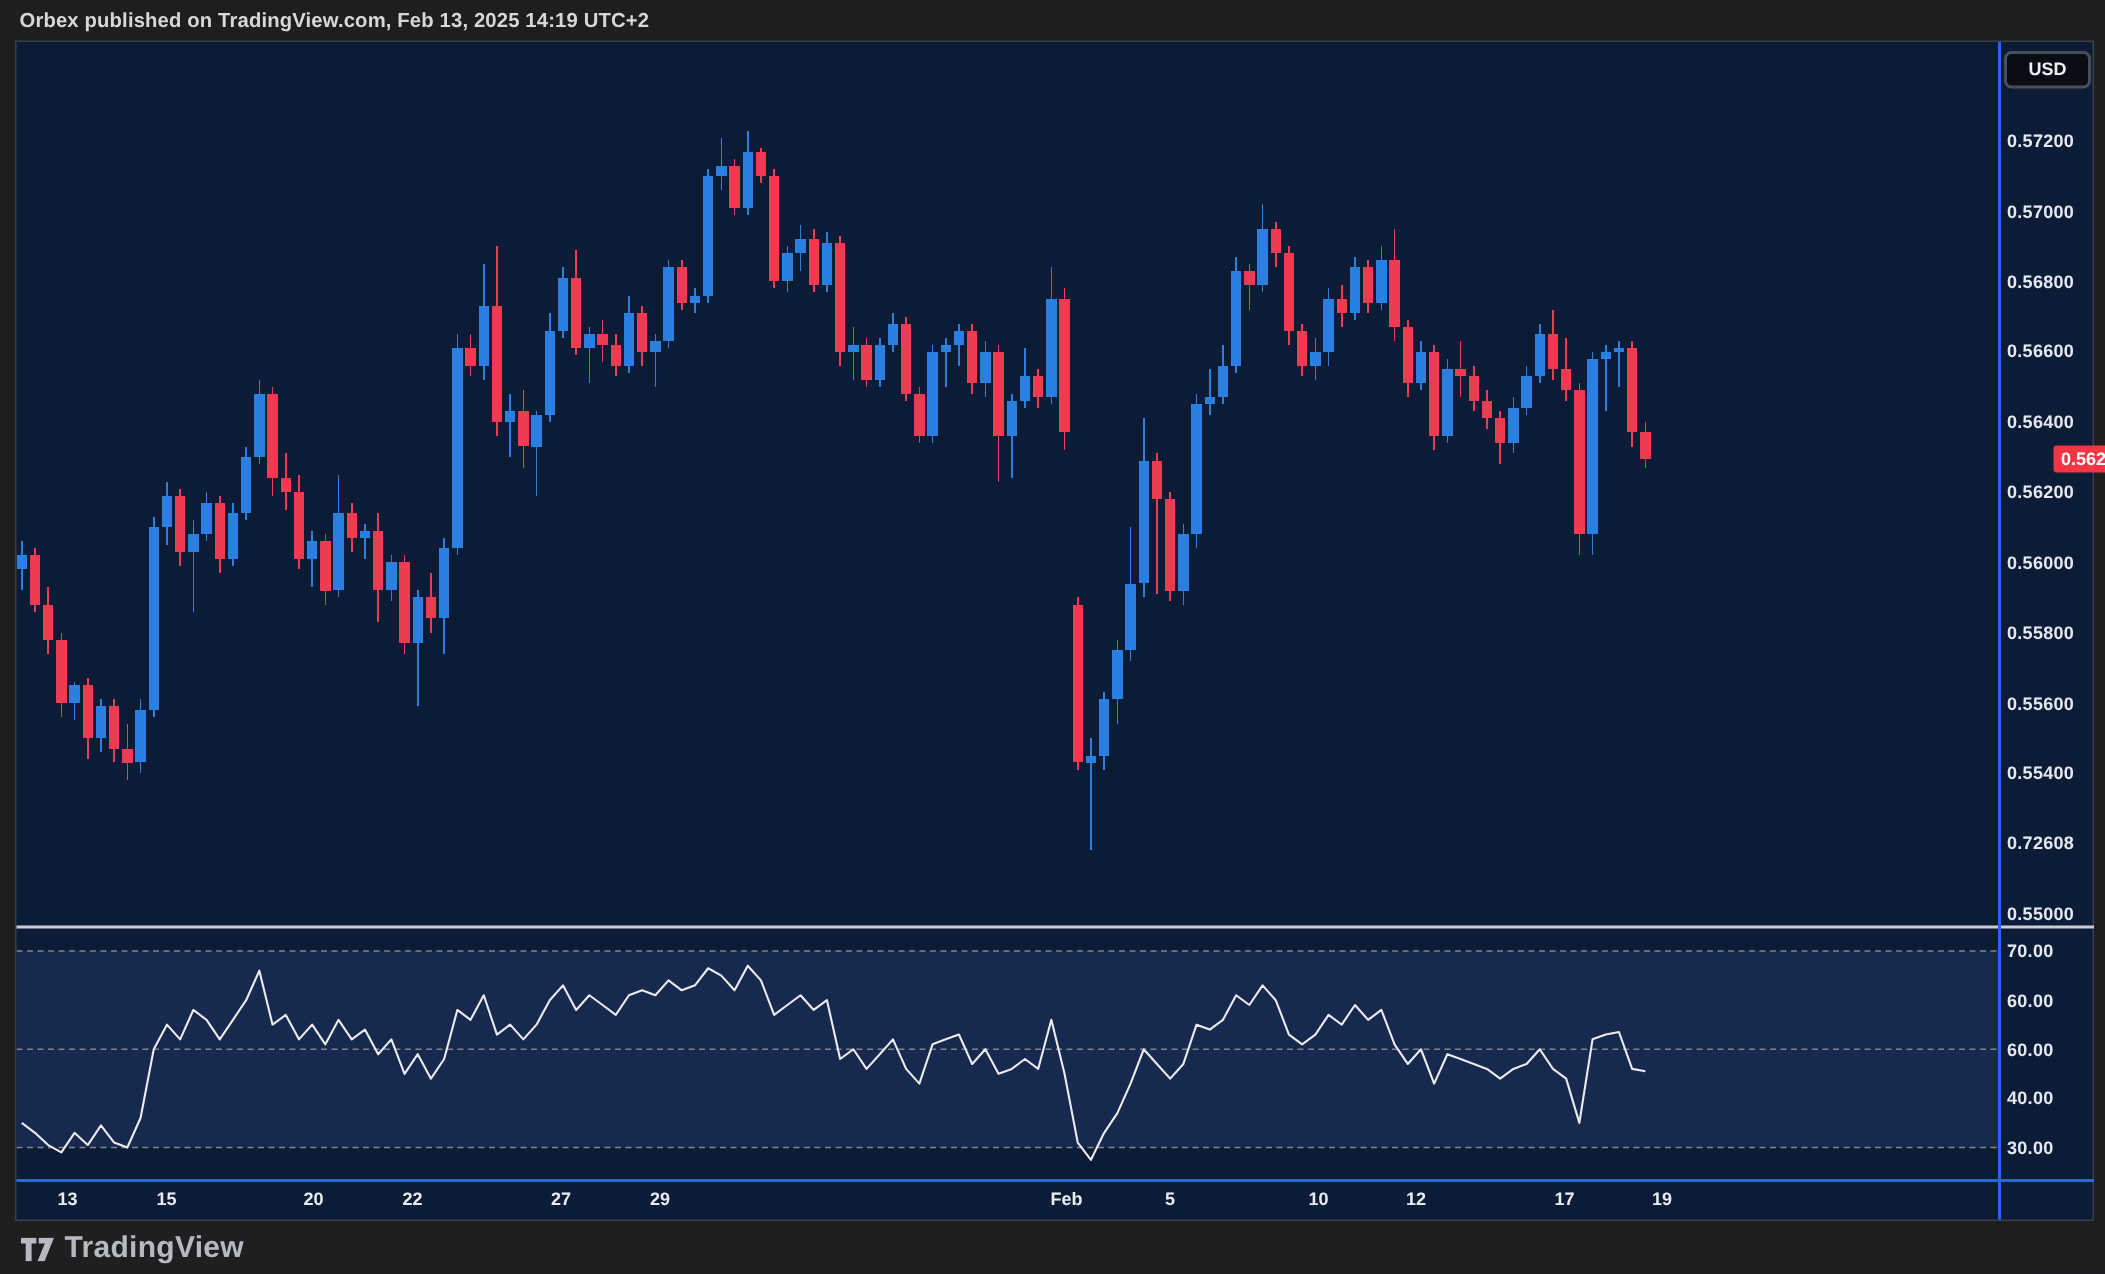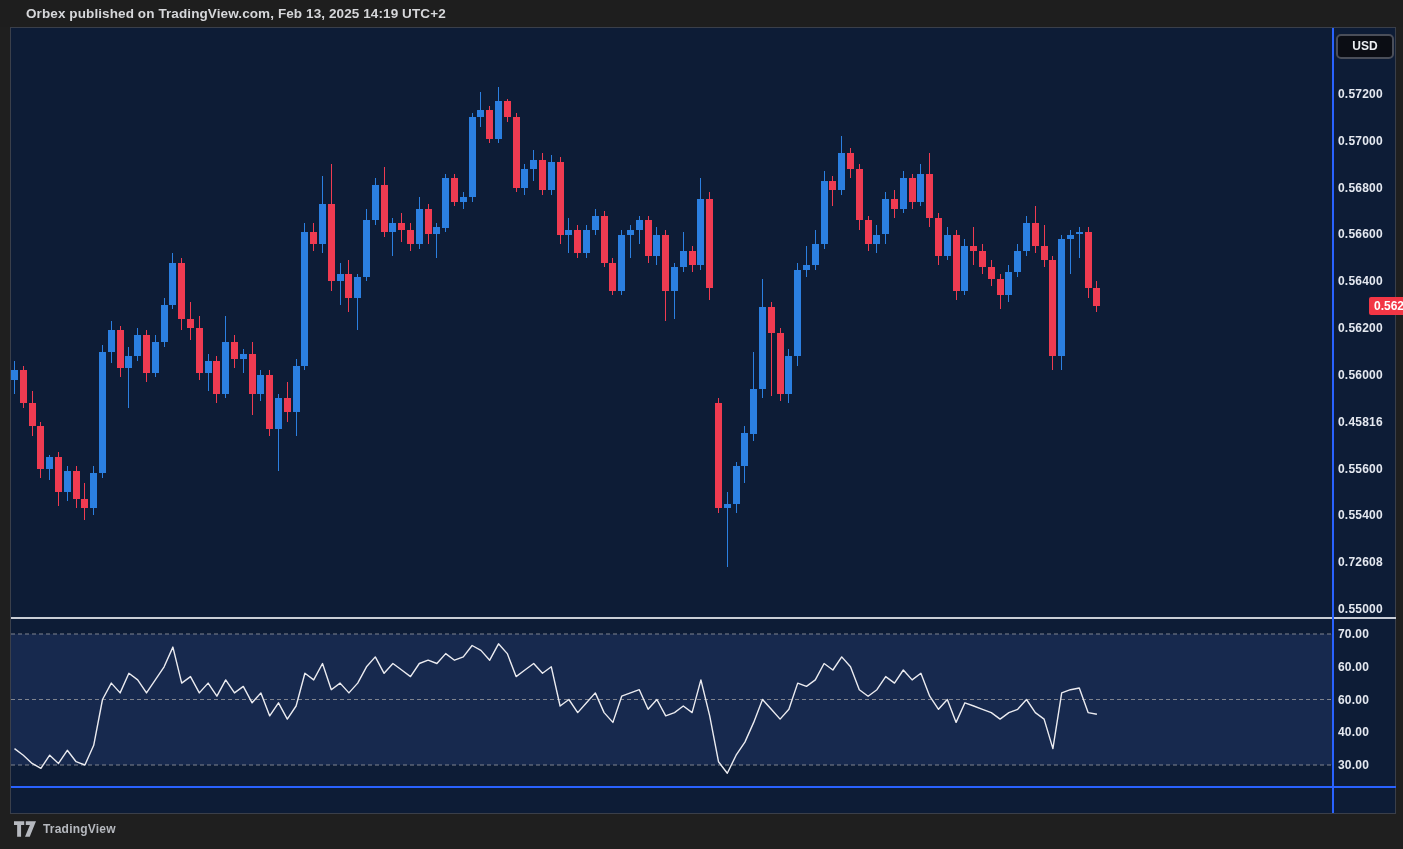--- a/index.html
+++ b/index.html
@@ -1,20 +1,20 @@
 <!DOCTYPE html>
 <html><head>
 <meta charset="utf-8">
 <style>
   * { margin:0; padding:0; box-sizing:border-box; }
   html,body { width:1403px; height:849px; background:#1f1f1f; overflow:hidden;
               font-family:"Liberation Sans", sans-serif; }
   #topbar { position:absolute; left:0; top:0; width:1403px; height:27px;
             background:#1e1e1e; color:#d6d7da; font-size:13.5px; font-weight:700;
-            line-height:27px; padding-left:26px; letter-spacing:.1px; }
+            line-height:27px; padding-left:13px; letter-spacing:.1px; }
   #widget { position:absolute; left:10px; top:27px; width:1386px; height:787px;
             background:#0d1c36; border:1px solid #3a3f4a; }
   #price-pane { position:absolute; left:0; top:0; width:1321px; height:590px; }
   #separator { position:absolute; left:0; top:589px; width:1385px; height:2px;
                background:#c9cdd6; }
   #rsi-pane { position:absolute; left:0; top:591px; width:1321px; height:167px; }
   #rsi-bottom-line { position:absolute; left:0; top:758px; width:1385px; height:2px;
                      background:#2962ff; }
   #time-axis { position:absolute; left:0; top:760px; width:1385px; height:25px; }
   .time-label { position:absolute; top:4px; transform:translateX(-50%);
@@ -27,21 +27,21 @@
   #currency-btn { position:absolute; left:1325px; top:6px; width:58px; height:25px;
                   background:#0b0d14; border:2px solid #4a4e59; border-radius:5px;
                   color:#eceef2; font-size:12px; font-weight:700; text-align:center;
                   line-height:21px; }
   #price-badge { position:absolute; left:1322px; top:0; width:64px; height:18px;
                  background:#f23645; color:#ffffff; font-size:12px; font-weight:700;
                  line-height:18px; padding-left:5px; border-radius:2px; }
   #footer { position:absolute; left:0; top:814px; width:1403px; height:35px;
             background:#1f1f1f; }
   #tv-brand { position:absolute; left:14px; top:7px; display:flex; align-items:center;
-              color:#b6b9bf; font-size:12px; font-weight:700; letter-spacing:.2px; }
+              color:#b6b9bf; font-size:20px; font-weight:700; letter-spacing:.2px; }
   #tv-brand svg { margin-right:7px; }
   svg { display:block; }
 </style>
 </head>
 <body>
 
 <div id="topbar">
   <span>Orbex published on TradingView.com, Feb 13, 2025 14:19 UTC+2</span>
 </div>
 
@@ -550,30 +550,44 @@
   <div id="rsi-pane">
     <svg id="rsi-svg" width="1321" height="167">
         <rect x="0" y="15" width="1321" height="131" fill="#17294e"></rect>
         <line x1="0" x2="1321" y1="15" y2="15" stroke="#80848f" stroke-width="1" stroke-dasharray="4 3"></line>
         <line x1="0" x2="1321" y1="80.5" y2="80.5" stroke="#80848f" stroke-width="1" stroke-dasharray="4 3"></line>
         <line x1="0" x2="1321" y1="146" y2="146" stroke="#80848f" stroke-width="1" stroke-dasharray="4 3"></line>
         <polyline points="3.5,129.6 12.3,136.2 21.1,144.4 29.9,149.3 38.7,136.2 47.5,144.4 56.3,131.3 65.1,142.7 73.9,146.0 82.7,126.3 91.5,80.5 100.3,64.1 109.1,73.9 117.9,54.3 126.7,60.9 135.5,73.9 144.3,60.9 153.1,47.8 161.9,28.1 170.7,64.1 179.5,57.6 188.3,73.9 197.1,64.1 205.9,77.2 214.7,60.9 223.5,73.9 232.3,67.4 241.1,83.8 249.9,73.9 258.7,96.9 267.5,83.8 276.3,100.1 285.1,87.0 293.9,54.3 302.7,60.9 311.5,44.5 320.3,70.7 329.1,64.1 337.9,73.9 346.7,64.1 355.5,47.8 364.3,37.9 373.1,54.3 381.9,44.5 390.7,51.0 399.5,57.6 408.3,44.5 417.1,41.2 425.9,44.5 434.7,34.6 443.5,41.2 452.3,37.9 461.1,26.5 469.9,31.4 478.7,41.2 487.5,24.8 496.3,34.6 505.1,57.6 513.9,51.0 522.7,44.5 531.5,54.3 540.3,47.8 549.1,87.0 557.9,80.5 566.7,93.6 575.5,83.8 584.3,73.9 593.1,93.6 601.9,103.4 610.7,77.2 619.5,73.9 628.3,70.7 637.1,90.3 645.9,80.5 654.7,96.9 663.5,93.6 672.3,87.0 681.1,93.6 689.9,60.9 698.7,96.9 707.5,142.7 716.3,154.2 725.1,136.2 733.9,123.1 742.7,103.4 751.5,80.5 760.3,90.3 769.1,100.1 777.9,90.3 786.7,64.1 795.5,67.4 804.3,60.9 813.1,44.5 821.9,51.0 830.7,37.9 839.5,47.8 848.3,70.7 857.1,77.2 865.9,70.7 874.7,57.6 883.5,64.1 892.3,51.0 901.1,60.9 909.9,54.3 918.7,77.2 927.5,90.3 936.3,80.5 945.1,103.4 953.9,83.8 962.7,87.0 971.5,90.3 980.3,93.6 989.1,100.1 997.9,93.6 1006.7,90.3 1015.5,80.5 1024.3,93.6 1033.1,100.1 1041.9,129.6 1050.7,73.9 1059.5,70.7 1068.3,69.0 1077.1,93.6 1085.9,95.2" fill="none" stroke="#ebebf0" stroke-width="1.4" stroke-linejoin="round"></polyline>
       </svg>
   </div>
   <div id="rsi-bottom-line"></div>
+  <div id="time-axis">
+      <div class="time-label" style="left: 34px;">13</div>
+      <div class="time-label" style="left: 100px;">15</div>
+      <div class="time-label" style="left: 198px;">20</div>
+      <div class="time-label" style="left: 264px;">22</div>
+      <div class="time-label" style="left: 363px;">27</div>
+      <div class="time-label" style="left: 429px;">29</div>
+      <div class="time-label" style="left: 700px;">Feb</div>
+      <div class="time-label" style="left: 769px;">5</div>
+      <div class="time-label" style="left: 868px;">10</div>
+      <div class="time-label" style="left: 933px;">12</div>
+      <div class="time-label" style="left: 1032px;">17</div>
+      <div class="time-label" style="left: 1097px;">19</div>
+    </div>
   <div id="v-divider"></div>
   <div id="price-axis">
       <div class="axis-label" style="top: 58px;">0.57200</div>
       <div class="axis-label" style="top: 105px;">0.57000</div>
       <div class="axis-label" style="top: 152px;">0.56800</div>
       <div class="axis-label" style="top: 198px;">0.56600</div>
       <div class="axis-label" style="top: 245px;">0.56400</div>
       <div class="axis-label" style="top: 292px;">0.56200</div>
       <div class="axis-label" style="top: 339px;">0.56000</div>
-      <div class="axis-label" style="top: 386px;">0.45816</div>
+      <div class="axis-label" style="top: 386px;">0.55800</div>
       <div class="axis-label" style="top: 433px;">0.55600</div>
       <div class="axis-label" style="top: 479px;">0.55400</div>
       <div class="axis-label" style="top: 526px;">0.72608</div>
       <div class="axis-label" style="top: 573px;">0.55000</div>
       <div class="axis-label" style="top: 598px;">70.00</div>
       <div class="axis-label" style="top: 631px;">60.00</div>
       <div class="axis-label" style="top: 664px;">60.00</div>
       <div class="axis-label" style="top: 696px;">40.00</div>
       <div class="axis-label" style="top: 729px;">30.00</div>
     </div>

